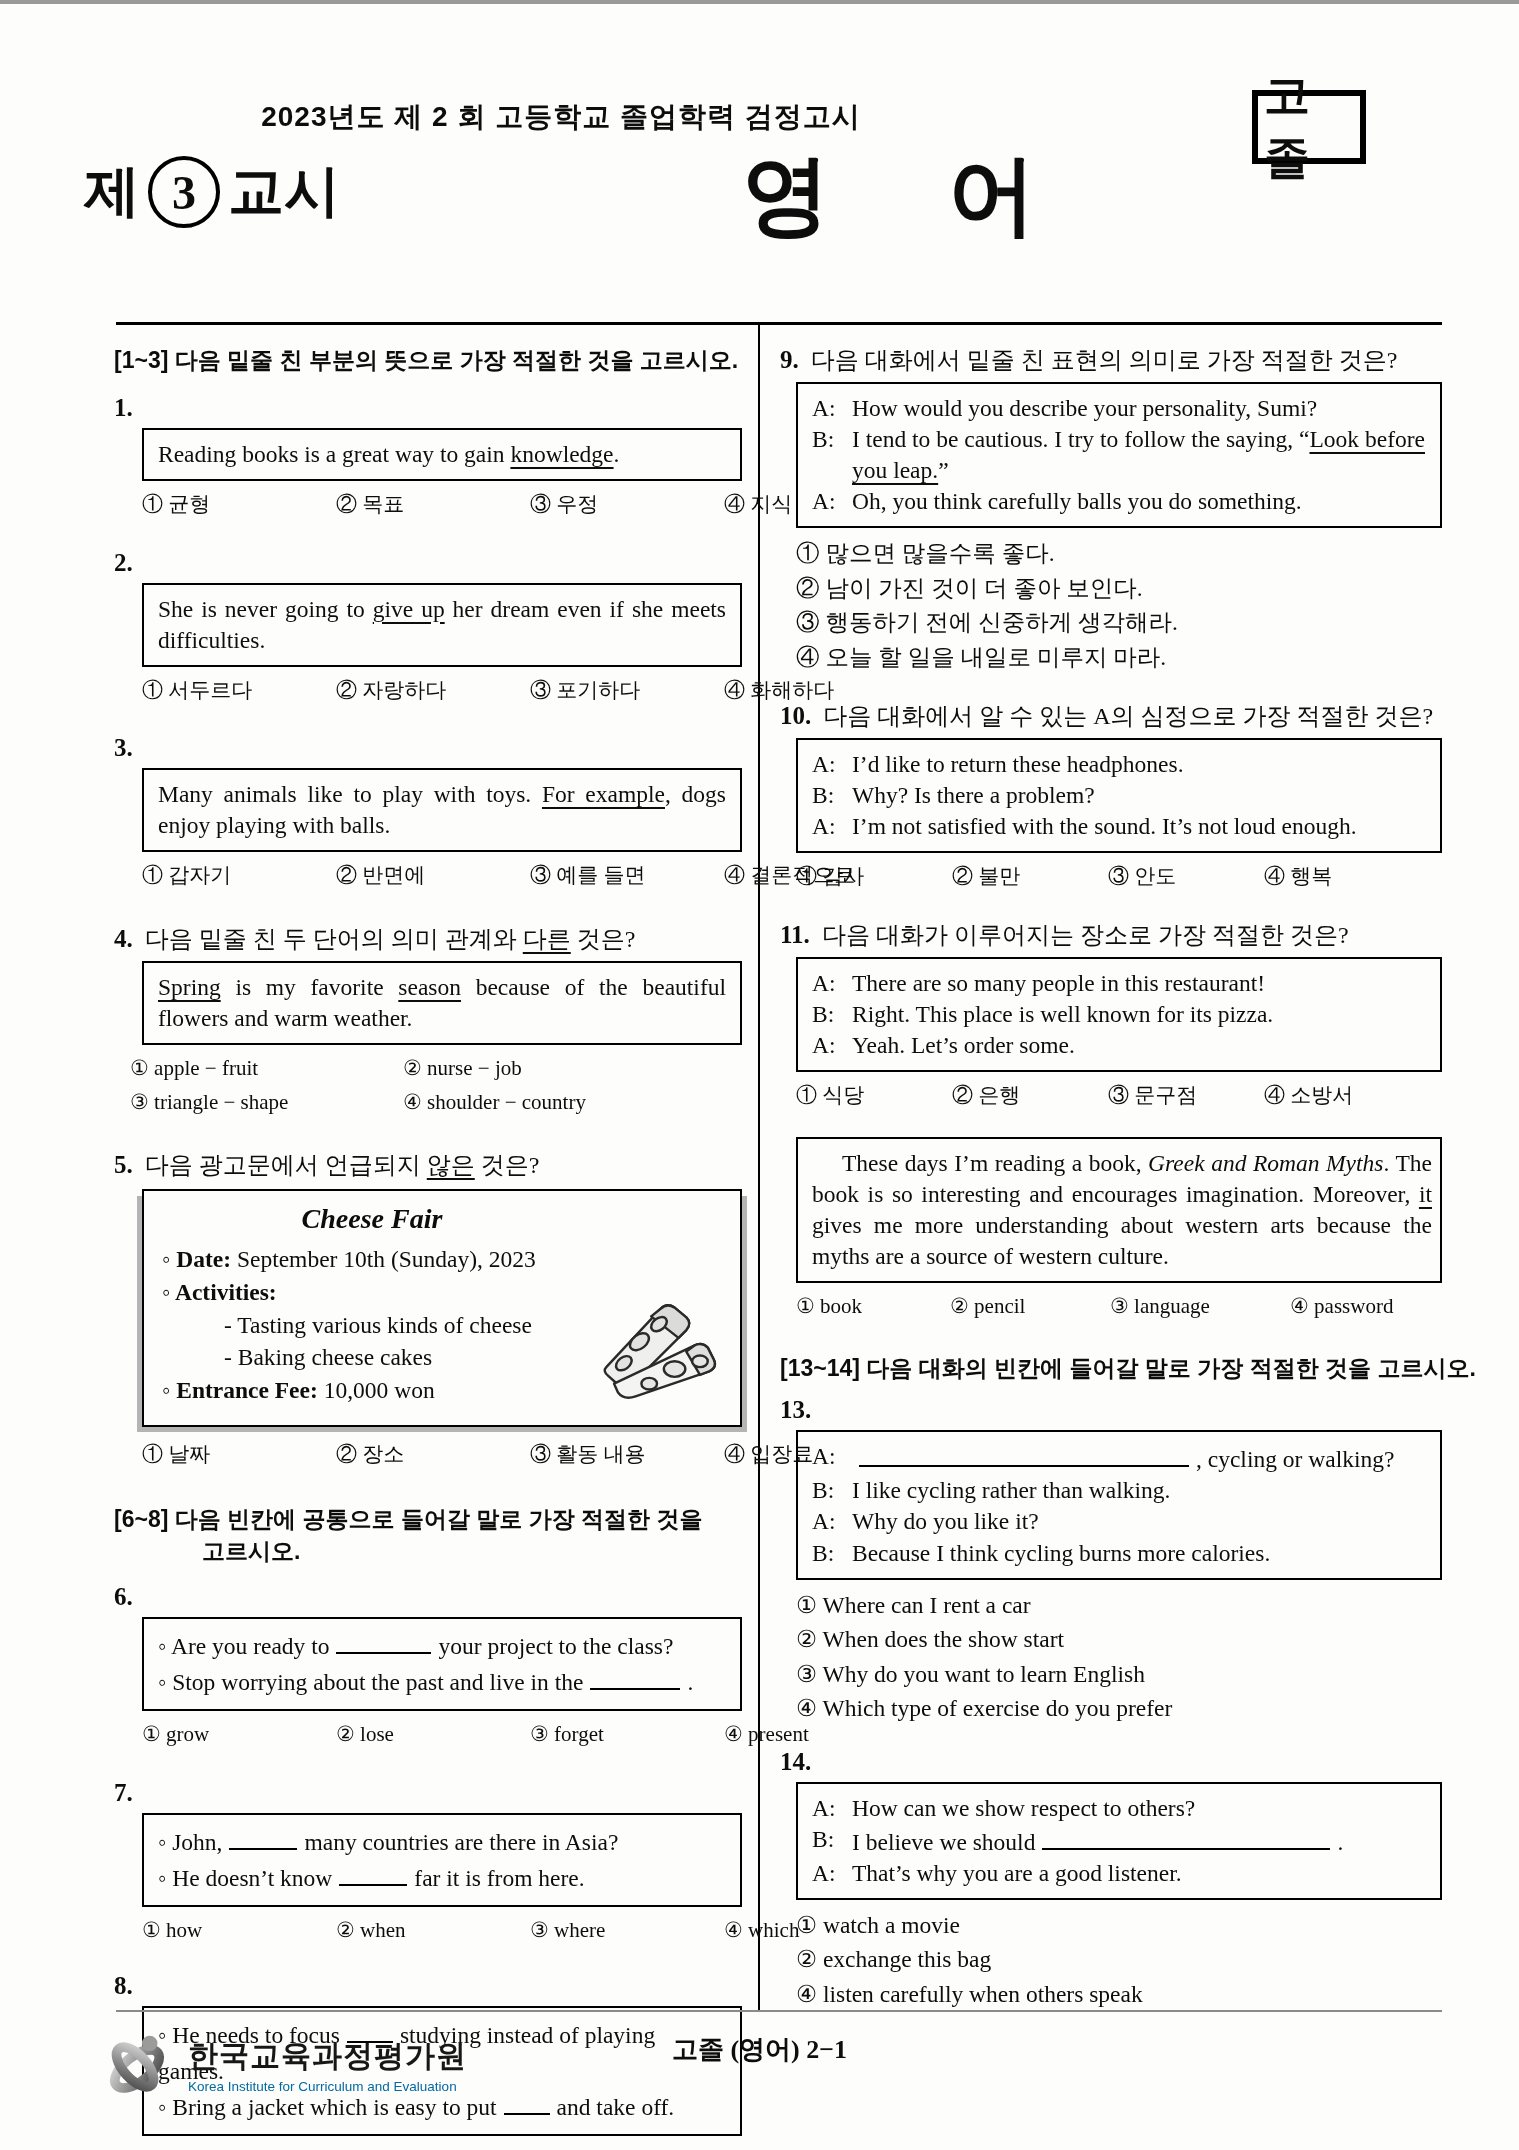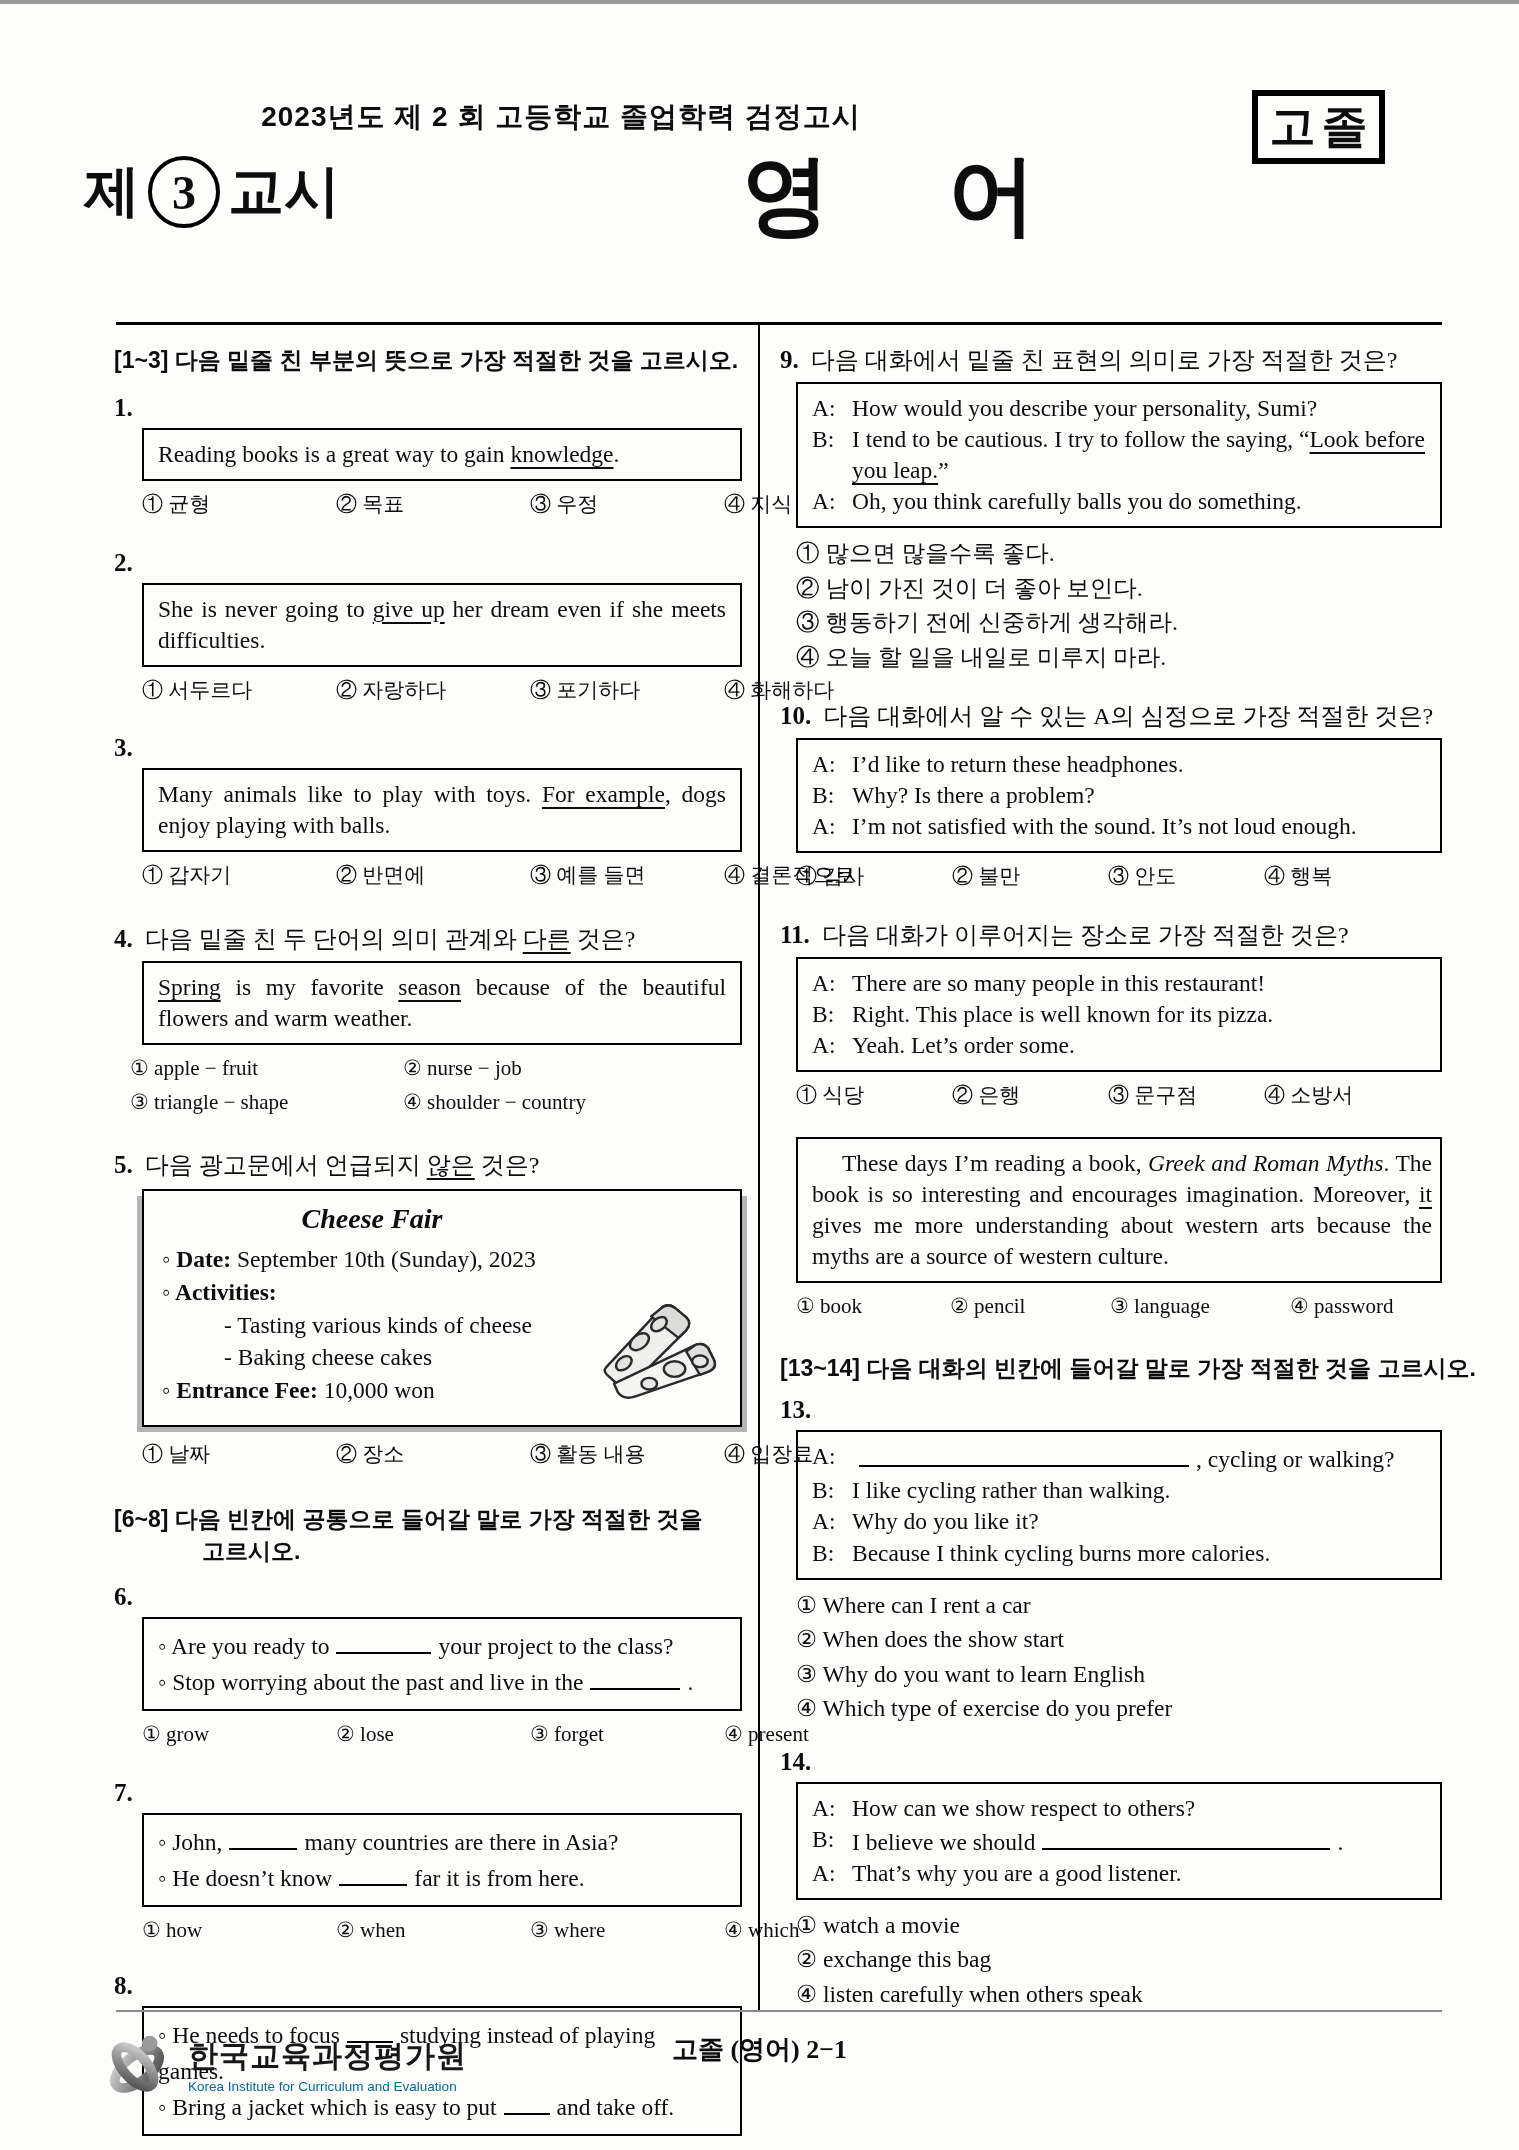--- a/index.html
+++ b/index.html
@@ -2,21 +2,21 @@
 <html><head>
 <meta charset="utf-8">
 <style>
   html,body{margin:0;padding:0;background:#9a9a9a;}
   .page{position:relative;width:1519px;height:2150px;margin:4px auto;background:#fdfdfc;color:#0d0d0d;
         font-family:"Liberation Serif",serif;overflow:hidden;}
 
   
   .exam-title{position:absolute;left:0;top:94px;width:1122px;text-align:center;
       font-family:"Liberation Sans",sans-serif;font-weight:bold;font-size:28px;letter-spacing:1px;}
-  .badge{position:absolute;left:1252px;top:86px;width:133px;height:74px;border:6px solid #000;
+  .badge{position:absolute;left:1252px;top:86px;width:114px;height:74px;border:6px solid #000;
       display:flex;align-items:center;justify-content:center;
       font-family:"Liberation Sans",sans-serif;font-weight:bold;font-size:46px;letter-spacing:6px;padding-left:6px;box-sizing:border-box;}
   .period{position:absolute;left:84px;top:150px;display:flex;align-items:center;
       font-family:"Liberation Sans",sans-serif;font-weight:bold;font-size:56px;}
   .period-num{width:64px;height:64px;border:4px solid #000;border-radius:50%;display:flex;align-items:center;
       justify-content:center;font-family:"Liberation Serif",serif;font-size:48px;font-weight:bold;margin:0 8px;}
   .subject{position:absolute;left:742px;top:132px;display:flex;gap:118px;
       font-family:"Liberation Sans",sans-serif;font-weight:bold;font-size:88px;}
 
   

